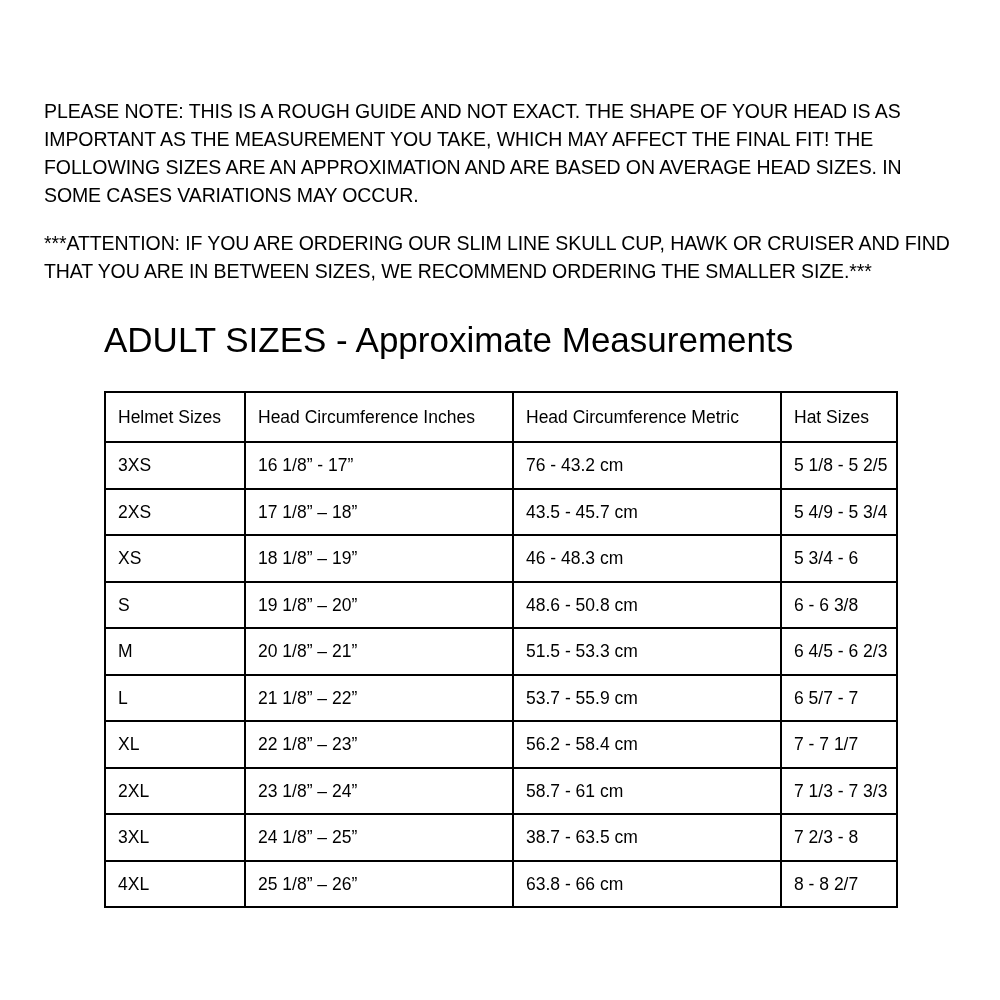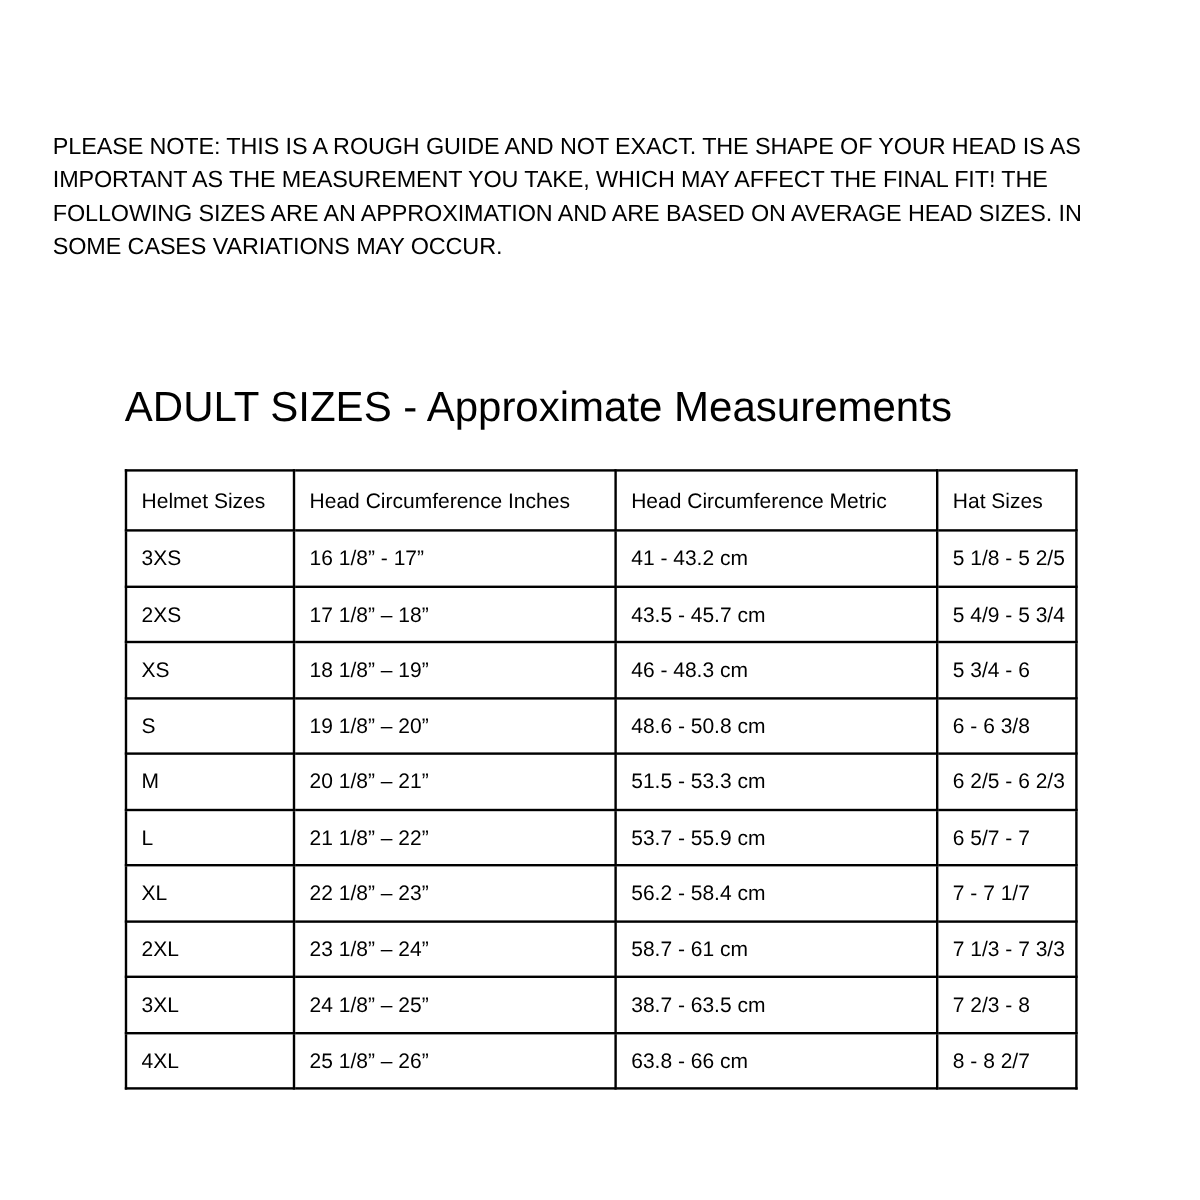--- a/index.html
+++ b/index.html
@@ -17,21 +17,21 @@
   .page {
     position: relative;
     width: 1000px;
     height: 1000px;
     box-sizing: border-box;
     padding: 0;
   }
   .notes {
     position: absolute;
     left: 44px;
-    top: 108px;
+    top: 97px;
     width: 912px;
   }
   .note-para {
     font-size: 19.5px;
     line-height: 28px;
     letter-spacing: -0.1px;
     margin: 0 0 0 0;
     font-weight: 500;
   }
   .note-para + .note-para {
@@ -81,20 +81,21 @@
     font-size: 18.5px;
   }
 </style>
 </head>
 <body>
 
 <div class="page">
 
   <div class="notes">
     <p class="note-para">PLEASE NOTE: THIS IS A ROUGH GUIDE AND NOT EXACT. THE SHAPE OF YOUR HEAD IS AS IMPORTANT AS THE MEASUREMENT YOU TAKE, WHICH MAY AFFECT THE FINAL FIT! THE FOLLOWING SIZES ARE AN APPROXIMATION AND ARE BASED ON AVERAGE HEAD SIZES. IN SOME CASES VARIATIONS MAY OCCUR.</p>
+    <p class="note-para">***ATTENTION: IF YOU ARE ORDERING OUR SLIM LINE SKULL CUP, HAWK OR CRUISER AND FIND THAT YOU ARE IN BETWEEN SIZES, WE RECOMMEND ORDERING THE SMALLER SIZE.***</p>
   </div>
 
   <div class="table-title">ADULT SIZES - Approximate Measurements</div>
 
   <table class="size-table">
     <colgroup>
       <col class="c0">
         <col class="c1">
         <col class="c2">
         <col class="c3">
@@ -104,21 +105,21 @@
         <th>Helmet Sizes</th>
         <th>Head Circumference Inches</th>
         <th>Head Circumference Metric</th>
         <th>Hat Sizes</th>
       </tr>
     </thead>
     <tbody>
       <tr>
         <td>3XS</td>
         <td>16 1/8” - 17”</td>
-        <td class="emph">41 - 43.2 cm</td>
+        <td class="emph">76 - 43.2 cm</td>
         <td>5 1/8 - 5 2/5</td>
       </tr>
       <tr>
         <td>2XS</td>
         <td>17 1/8” – 18”</td>
         <td>43.5 - 45.7 cm</td>
         <td>5 4/9 - 5 3/4</td>
       </tr>
       <tr>
         <td>XS</td>
@@ -129,21 +130,21 @@
       <tr>
         <td>S</td>
         <td>19 1/8” – 20”</td>
         <td>48.6 - 50.8 cm</td>
         <td>6 - 6 3/8</td>
       </tr>
       <tr>
         <td>M</td>
         <td>20 1/8” – 21”</td>
         <td>51.5 - 53.3 cm</td>
-        <td>6 2/5 - 6 2/3</td>
+        <td>6 4/5 - 6 2/3</td>
       </tr>
       <tr>
         <td>L</td>
         <td>21 1/8” – 22”</td>
         <td>53.7 - 55.9 cm</td>
         <td>6 5/7 - 7</td>
       </tr>
       <tr>
         <td>XL</td>
         <td>22 1/8” – 23”</td>

